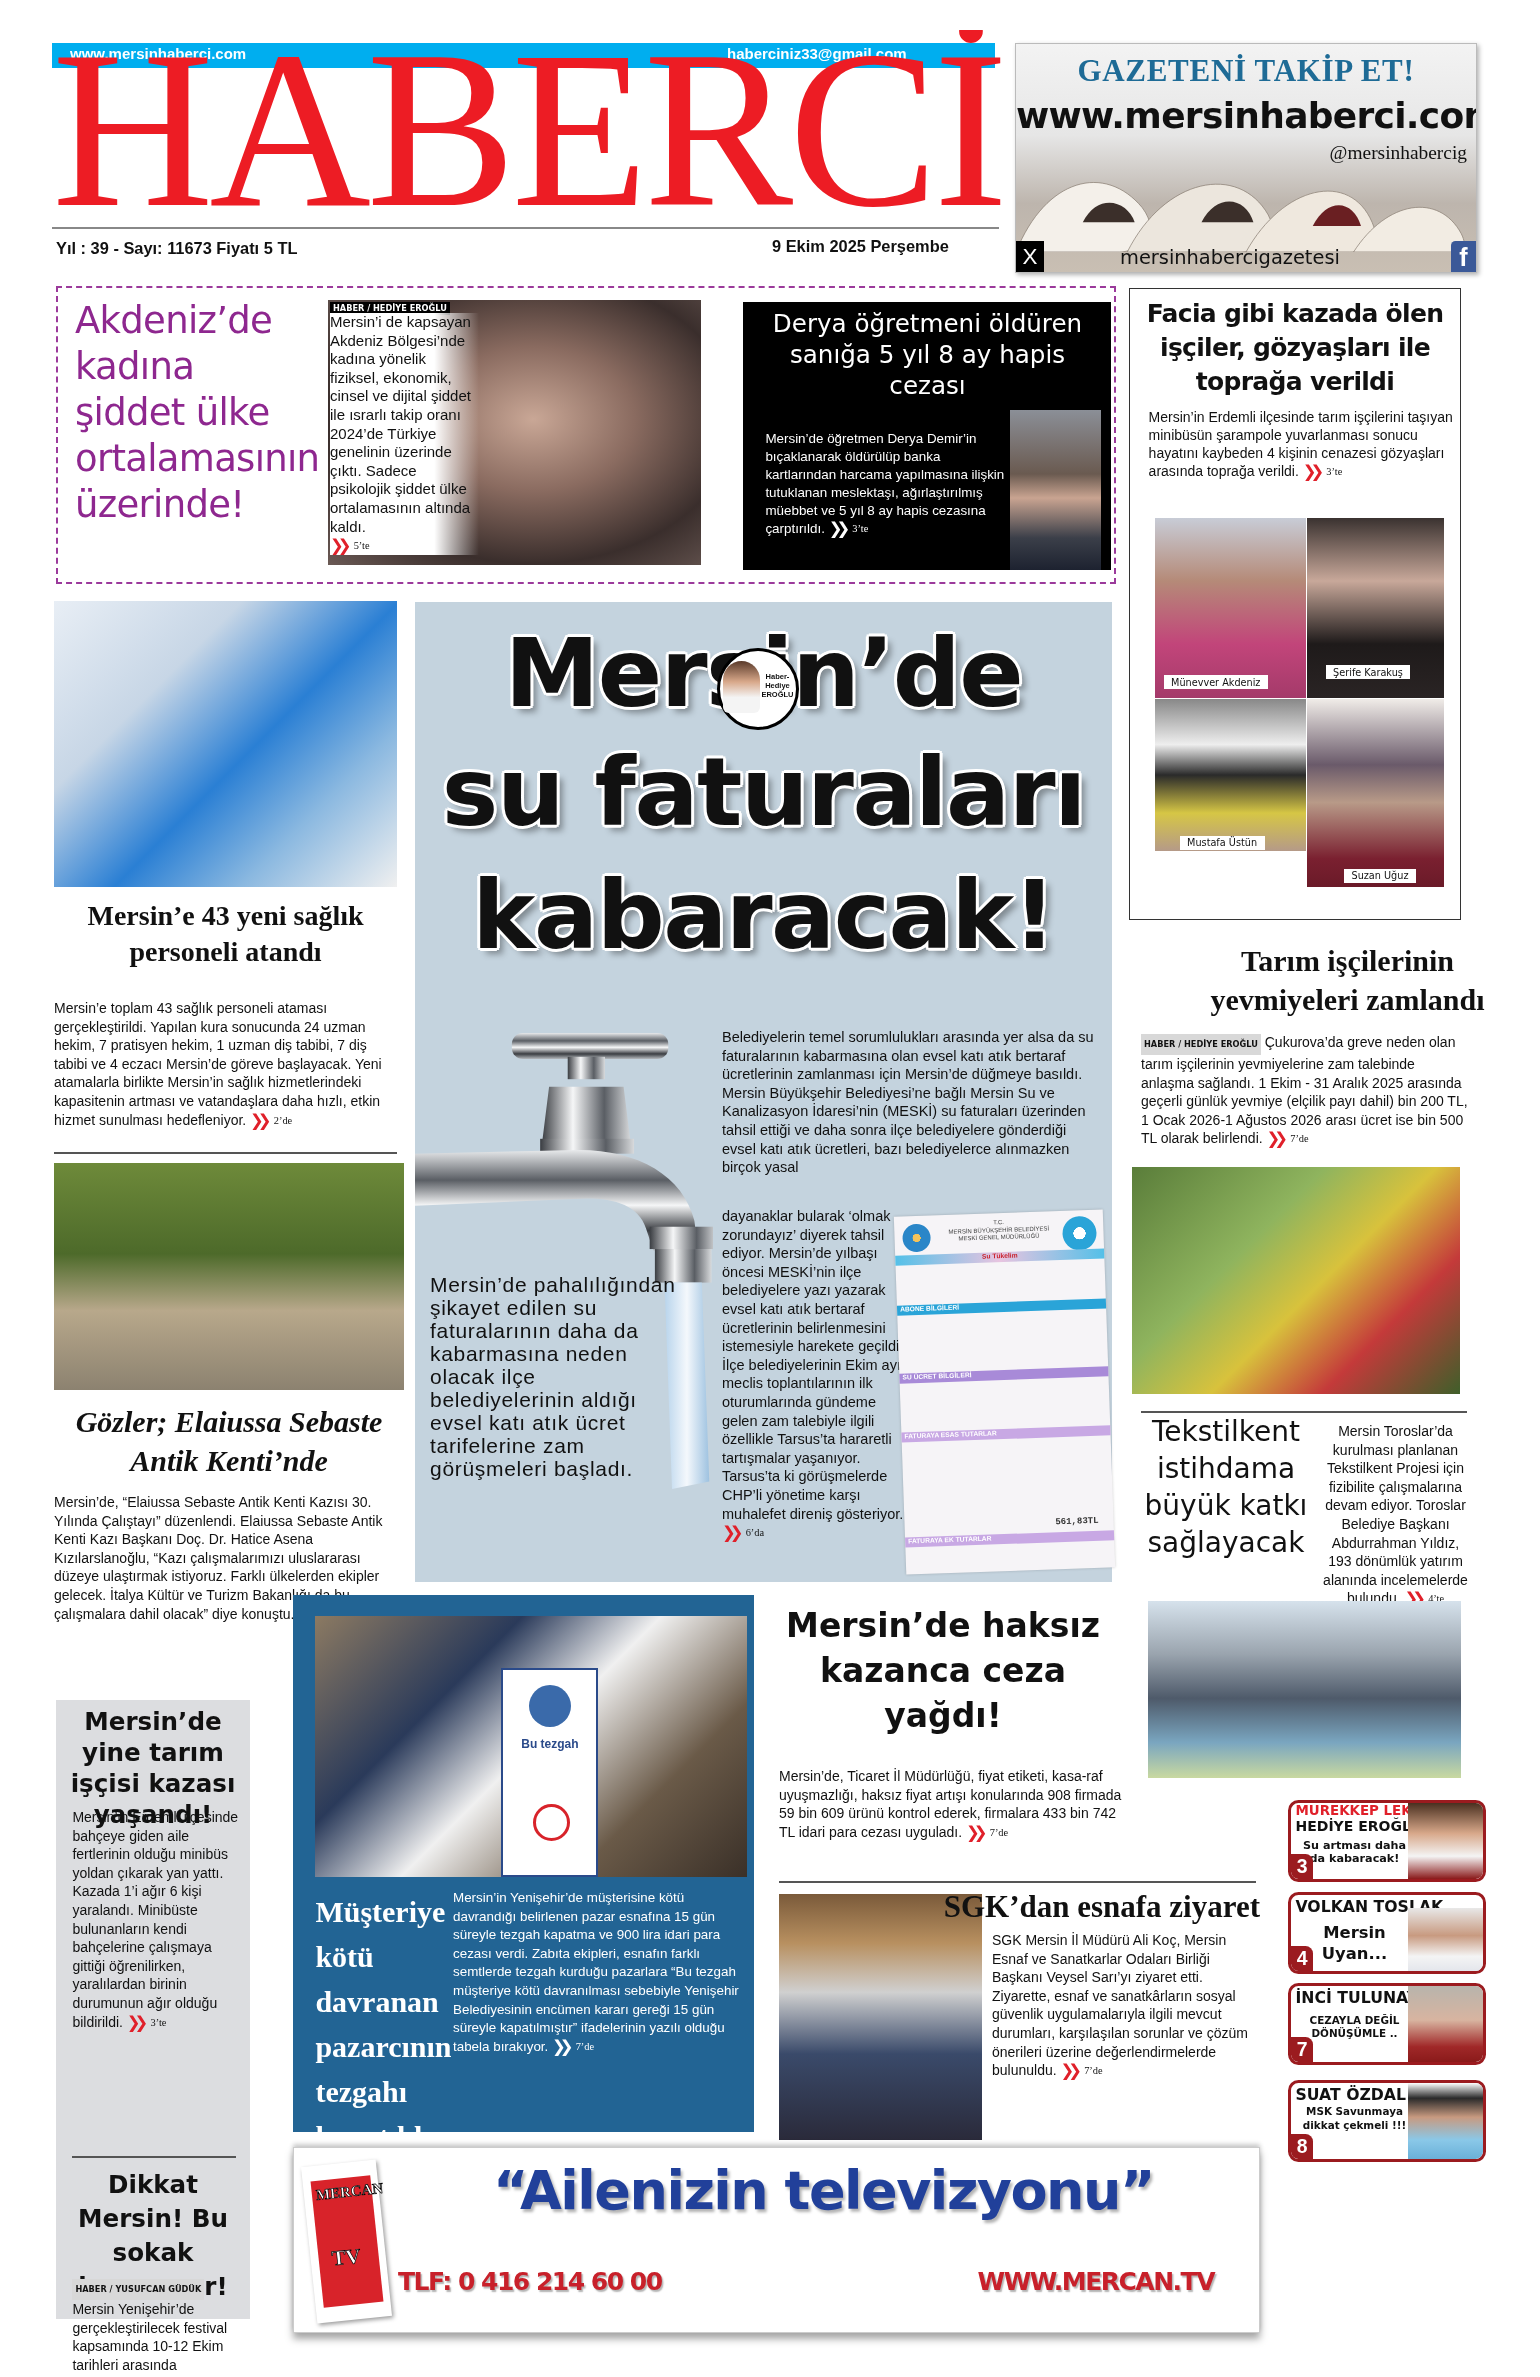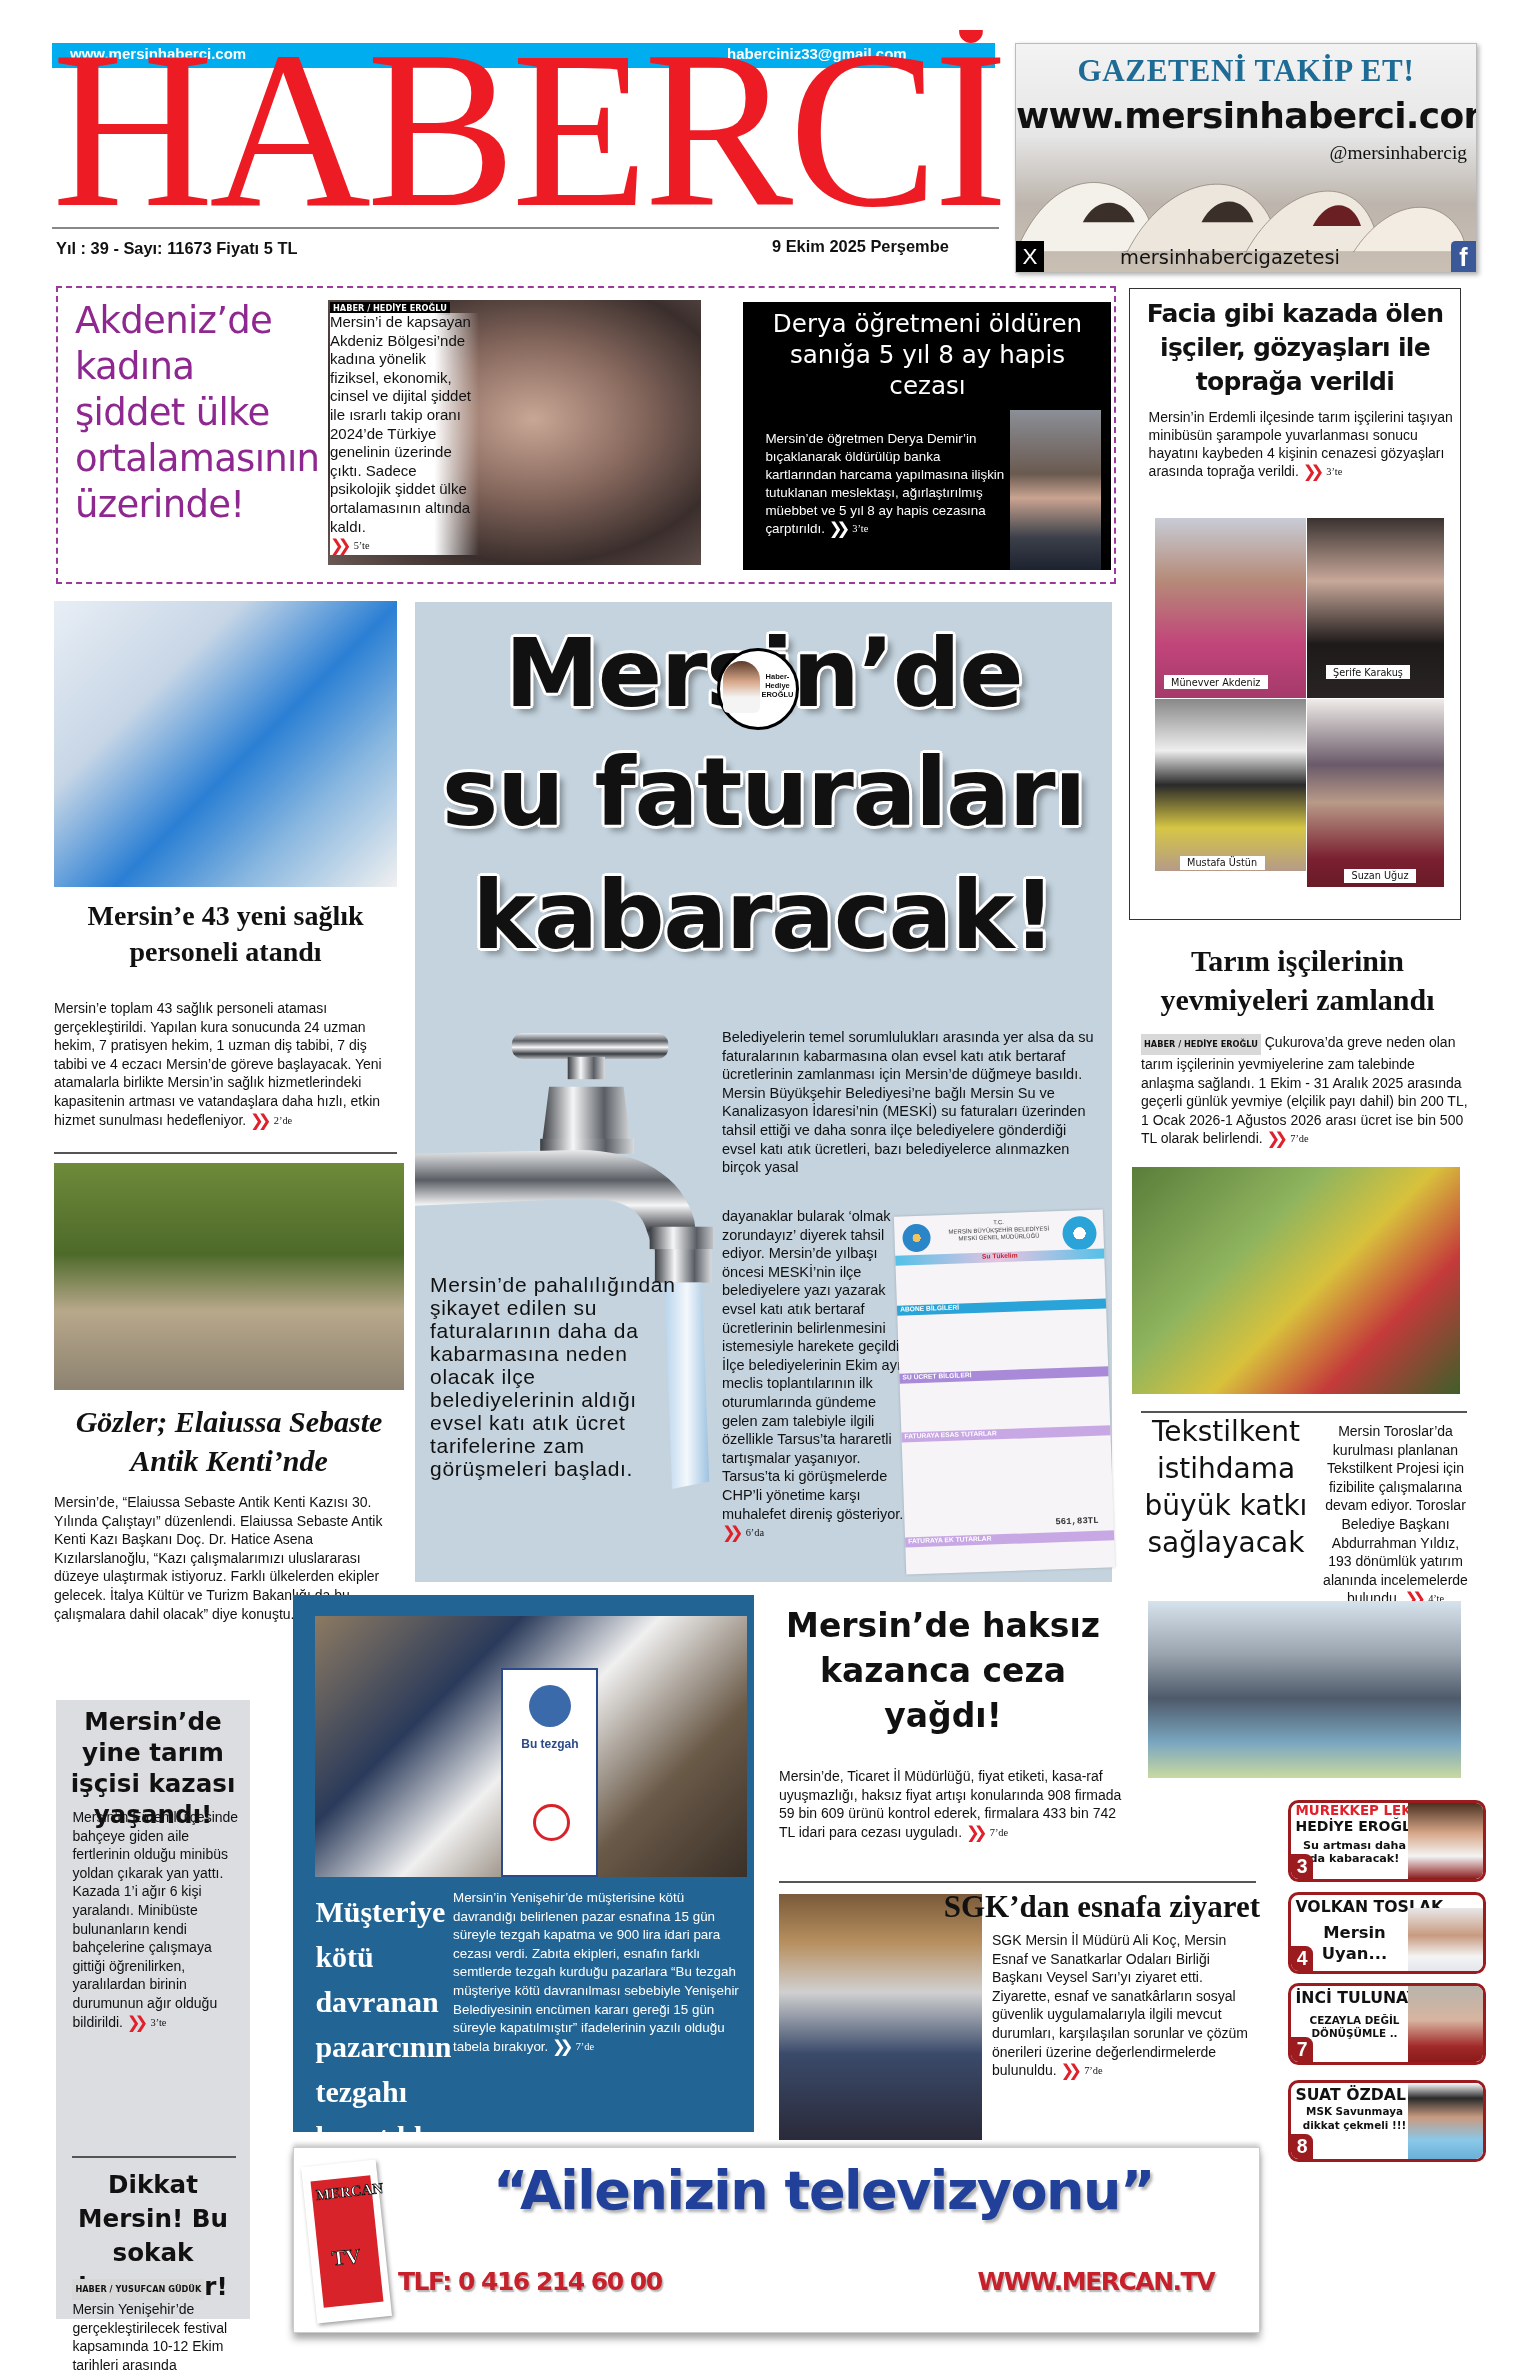--- a/index.html
+++ b/index.html
@@ -63,21 +63,21 @@
 #feature .col2{position:absolute;left:307px;top:605px;width:186px;font-size:14.5px;line-height:18.6px}
 #invoice{position:absolute;left:485px;top:611px;width:209px;height:358px;background:#f6f4f7;transform:rotate(-2deg);box-shadow:0 0 3px rgba(0,0,0,.2)}
 #reporter{position:absolute;left:302px;top:46px;width:82px;height:82px;border-radius:50%;border:3.7px solid #000;background:#fff}
 
 
 #gozler-photo{left:54px;top:1163px;width:350px;height:227px;background:linear-gradient(180deg,#6e8a3a 0%,#4d6a2a 40%,#b8a88b 65%,#8c8270 100%)}
 #gozler-h{left:54px;top:1402px;width:350px;text-align:center;font-family:"Liberation Serif",serif;font-style:italic;font-weight:bold;font-size:30px;line-height:39px}
 #gozler-t{left:54px;top:1493px;width:350px;font-size:14px;line-height:18.6px}
 
 
-#yevmiye-h{left:1126px;top:941px;width:343px;text-align:center;font-family:"Liberation Serif",serif;font-weight:bold;font-size:30px;line-height:39px}
+#yevmiye-h{left:1176px;top:941px;width:343px;text-align:center;font-family:"Liberation Serif",serif;font-weight:bold;font-size:30px;line-height:39px}
 #yevmiye-t{left:1141px;top:1033px;width:328px;font-size:14px;line-height:18.6px}
 #yevmiye-photo{left:1132px;top:1167px;width:328px;height:227px;background:linear-gradient(135deg,#5a7d3a 0%,#8fb45e 35%,#d8c23c 55%,#c43a3a 75%,#3f5f2a 100%)}
 
 
 #tekstil-h{left:1133px;top:1413px;width:186px;text-align:center;font-family:"DejaVu Sans",sans-serif;font-size:28px;line-height:37px}
 #tekstil-t{left:1323px;top:1422px;width:145px;text-align:center;font-size:14px;line-height:18.6px}
 #tekstil-photo{left:1148px;top:1601px;width:313px;height:177px;background:linear-gradient(180deg,#d6e2ec 0%,#9aa4ae 30%,#4e5a6a 55%,#7aa6c0 80%,#c9d9a0 100%)}
 
 
 #yine{left:56px;top:1700px;width:194px;height:619px;background:#dcdde0}
@@ -180,21 +180,21 @@
         <span class="arrows">❯❯</span>
         <span>3’te</span>
       </span>
   </div>
   <div class="victim" style="left:24.6px;top:229px;width:151px;height:180px;background:linear-gradient(180deg,#c8ccd6 0%,#b58a78 35%,#c2457a 70%,#a43a6a 100%)">
     <span class="label" style="left:9px;bottom:9px">Münevver Akdeniz</span>
   </div>
   <div class="victim" style="left:177px;top:229px;width:137px;height:180px;background:linear-gradient(180deg,#3a3230 0%,#c8a89a 35%,#1e1a1a 70%,#2a2424 100%)">
     <span class="label" style="left:18.6px;bottom:18.6px">Şerife Karakuş</span>
   </div>
-  <div class="victim" style="left:24.6px;top:410px;width:151px;height:172px;background:linear-gradient(180deg,#888 0%,#eee 30%,#2a2a2a 50%,#d6c645 75%,#b59a88 100%)">
+  <div class="victim" style="left:24.6px;top:410px;width:151px;height:152px;background:linear-gradient(180deg,#888 0%,#eee 30%,#2a2a2a 50%,#d6c645 75%,#b59a88 100%)">
     <span class="label" style="left:25px;bottom:1.5px">Mustafa  Üstün</span>
   </div>
   <div class="victim" style="left:177px;top:410px;width:137px;height:188px;background:linear-gradient(180deg,#f0ece8 0%,#6a5a6a 35%,#b89a88 55%,#7a2030 85%,#6a1a28 100%)">
     <span class="label" style="left:37px;bottom:4.5px">Suzan Uğuz</span>
   </div>
 </div>
 
 <div id="saglik-photo" class="abs photo"></div>
 <div id="saglik-h" class="abs">Mersin’e 43 yeni sağlık personeli atandı</div>
 <div id="saglik-t" class="abs">

